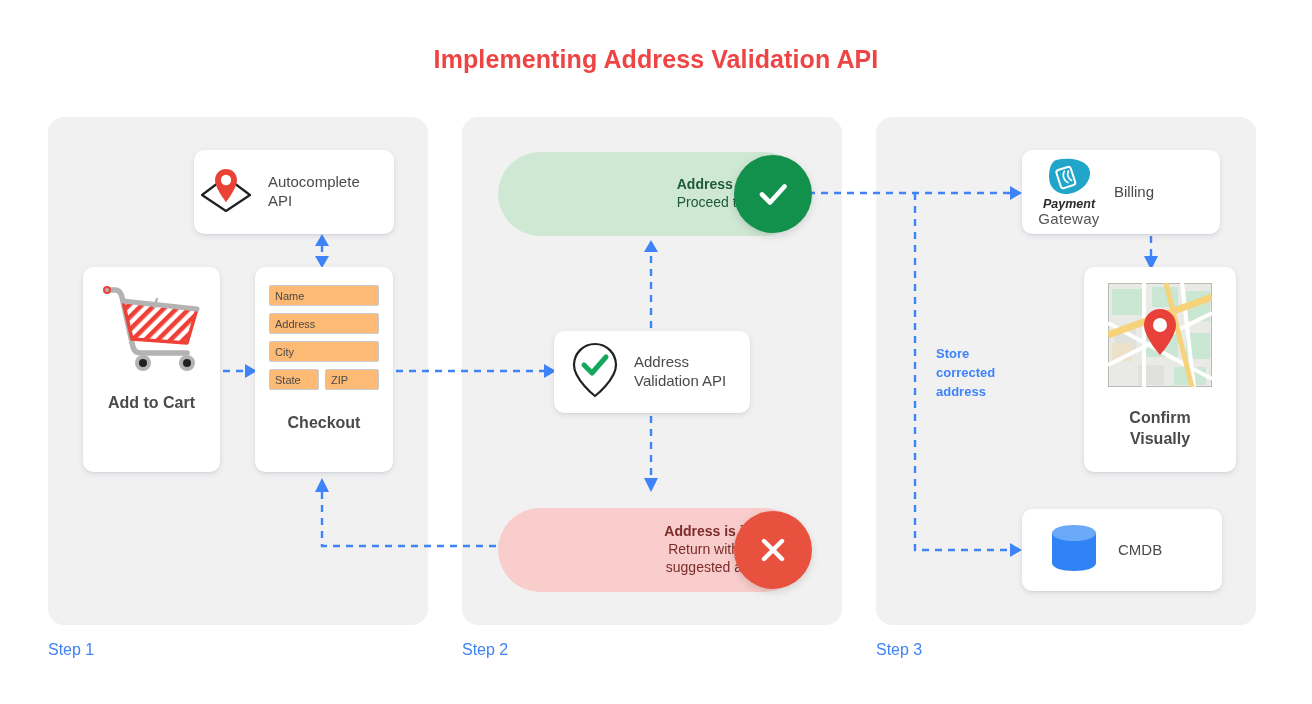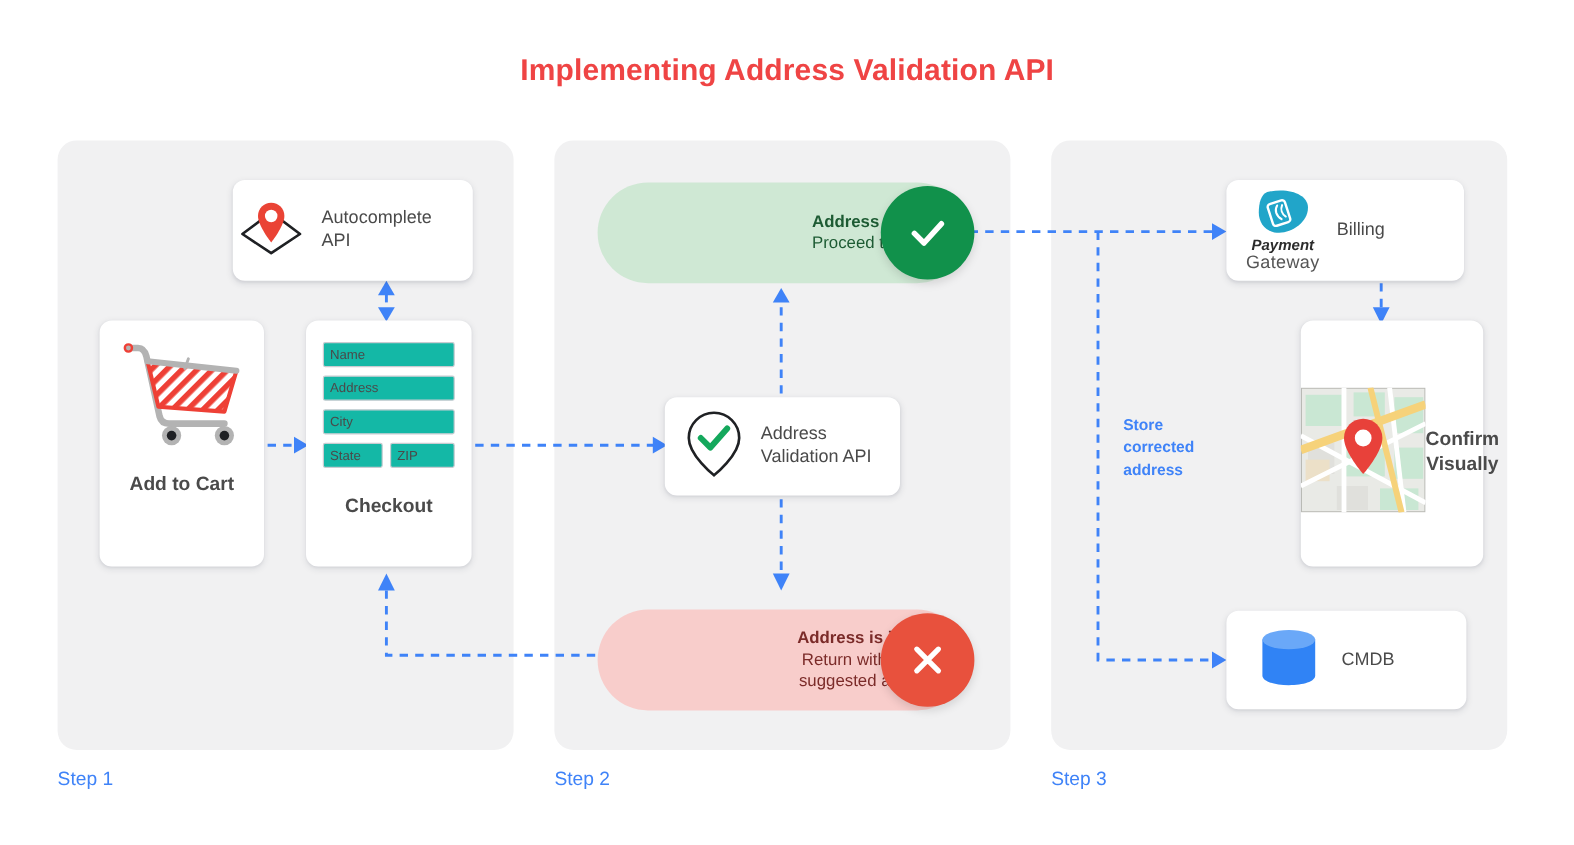--- a/index.html
+++ b/index.html
@@ -51,21 +51,21 @@
     display:flex;flex-direction:column;align-items:center;justify-content:flex-start;}
   #cart-card .art{margin-top:14px;}
   #cart-card .cap{margin-top:16px;}
 
   
   #checkout-card{left:255px;top:267px;width:138px;height:205px;
     display:flex;flex-direction:column;align-items:center;}
   .form-wrap{margin-top:18px;width:110px;}
   .field{
     box-sizing:border-box;height:21px;border:1px solid #c9ccd1;border-radius:2px;
-    background:#14b8a6;font-size:11px;color:#4a4a4a;
+    background:#fdba74;font-size:11px;color:#4a4a4a;
     display:flex;align-items:center;padding-left:5px;margin-bottom:7px;
     width:110px;
   }
   .field-row{display:flex;gap:6px;}
   .field.small-state{width:50px;}
   .field.small-zip{width:54px;}
   #checkout-card .cap{margin-top:16px;}
 
   
   #validation-card{left:554px;top:331px;width:196px;height:82px;
@@ -87,21 +87,21 @@
     position:absolute;right:-6px;top:3px;
     box-shadow:0 3px 8px rgba(0,0,0,.13);
   }
   #valid-badge{background:#11914b;}
   #invalid-badge{background:#e8513d;}
 
   
   #billing-card{left:1022px;top:150px;width:198px;height:84px;
     display:flex;align-items:center;padding-left:16px;gap:14px;}
   #map-card{left:1084px;top:267px;width:152px;height:205px;
-    display:flex;align-items:center;}
+    display:flex;flex-direction:column;align-items:center;}
   #map-card .art{margin-top:16px;}
   #map-card .cap{margin-top:17px;}
   #cmdb-card{left:1022px;top:509px;width:200px;height:82px;
     display:flex;align-items:center;padding-left:26px;gap:18px;}
 
   
   #store-note{
     position:absolute;left:936px;top:345px;width:92px;
     font-size:13px;font-weight:bold;color:#3f83f8;line-height:1.45;
   }

